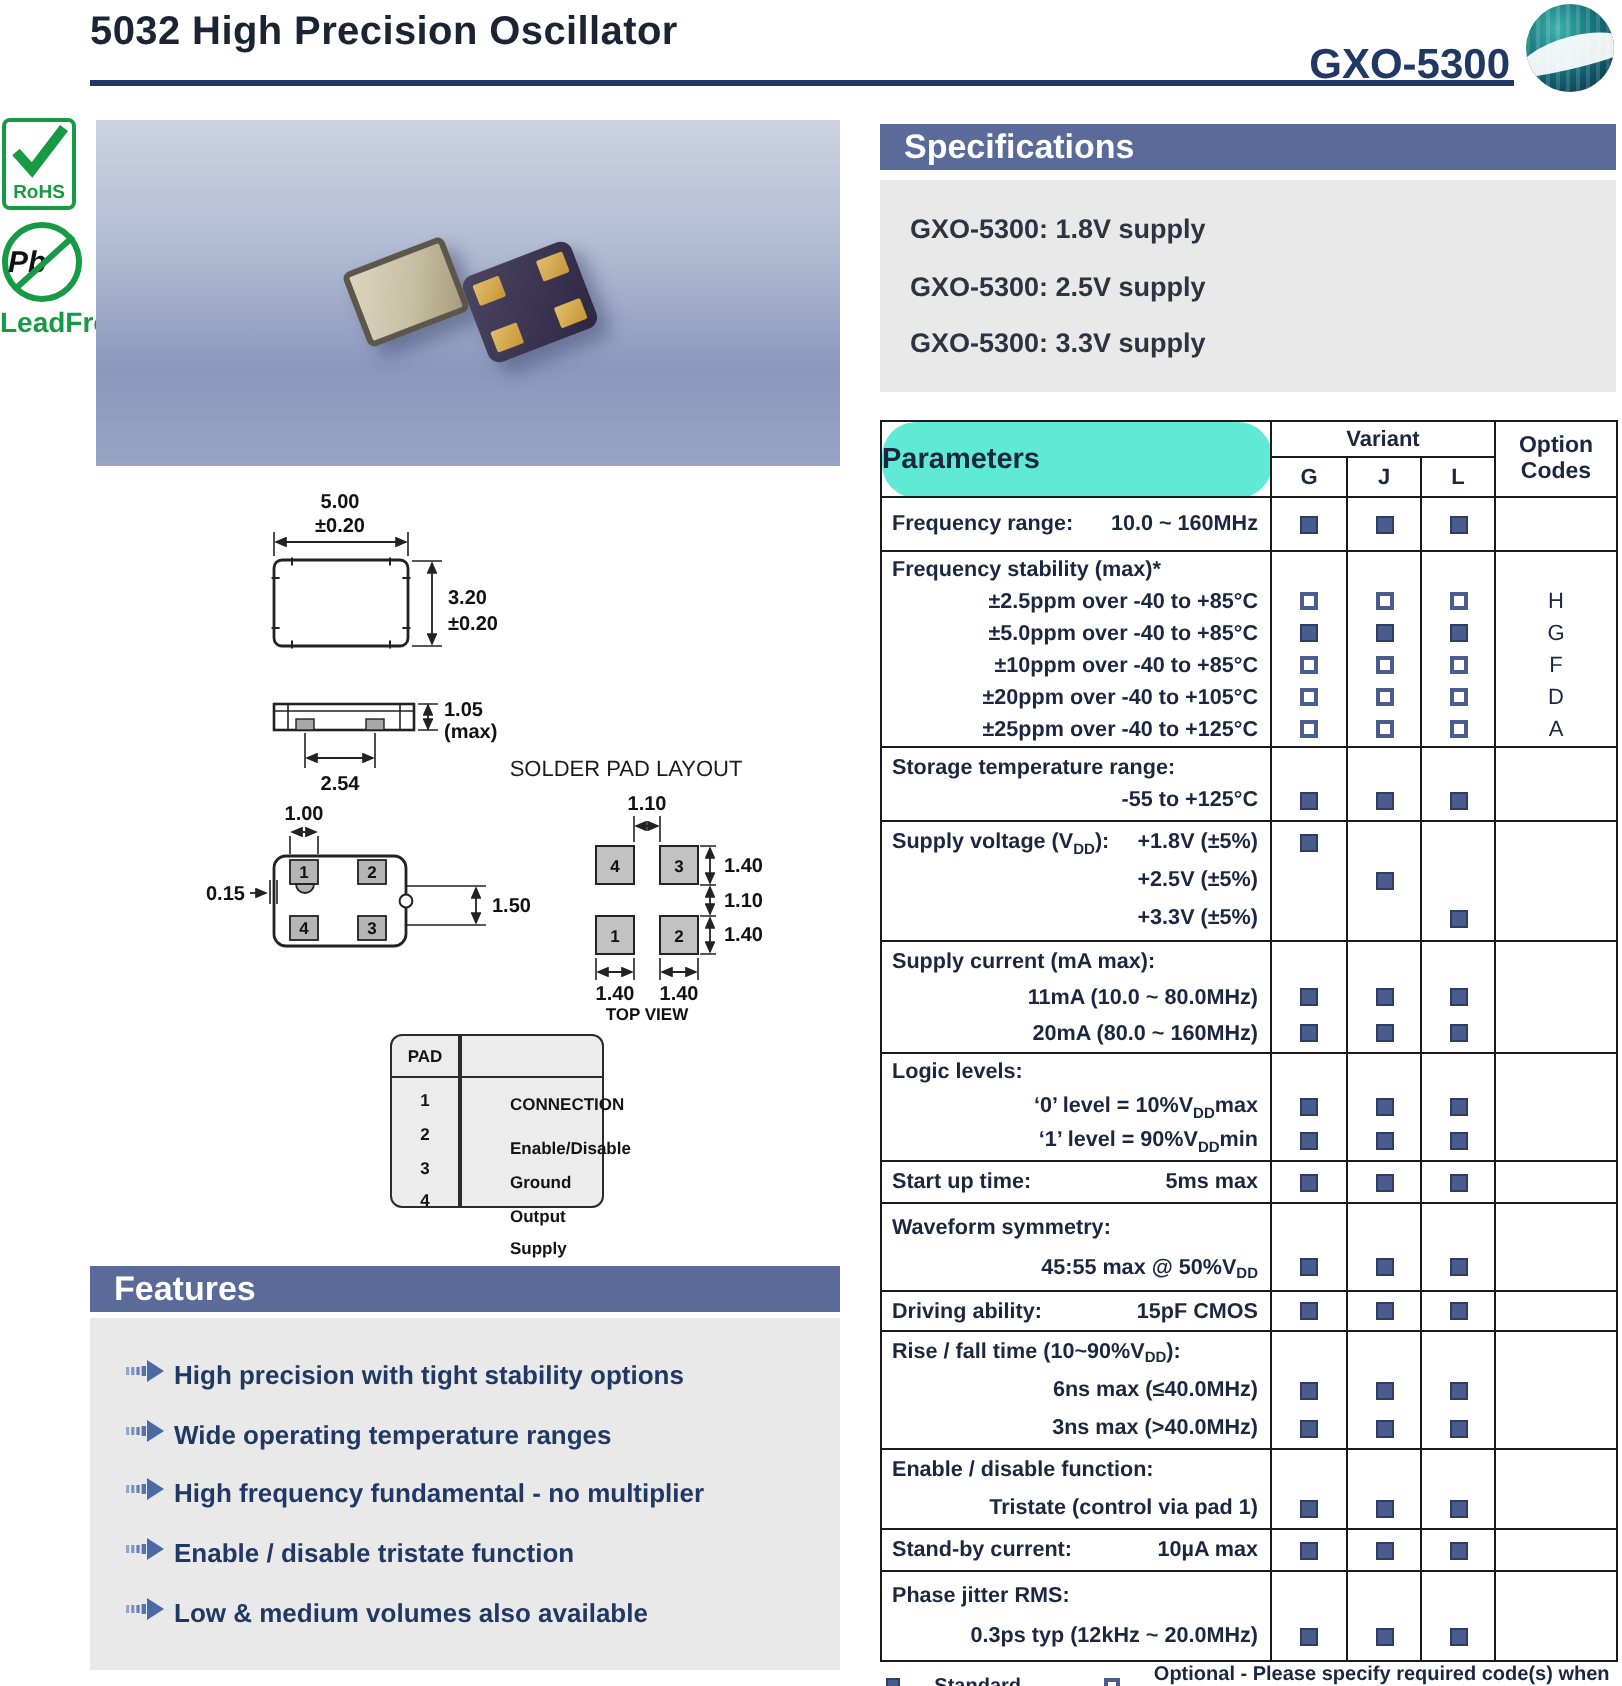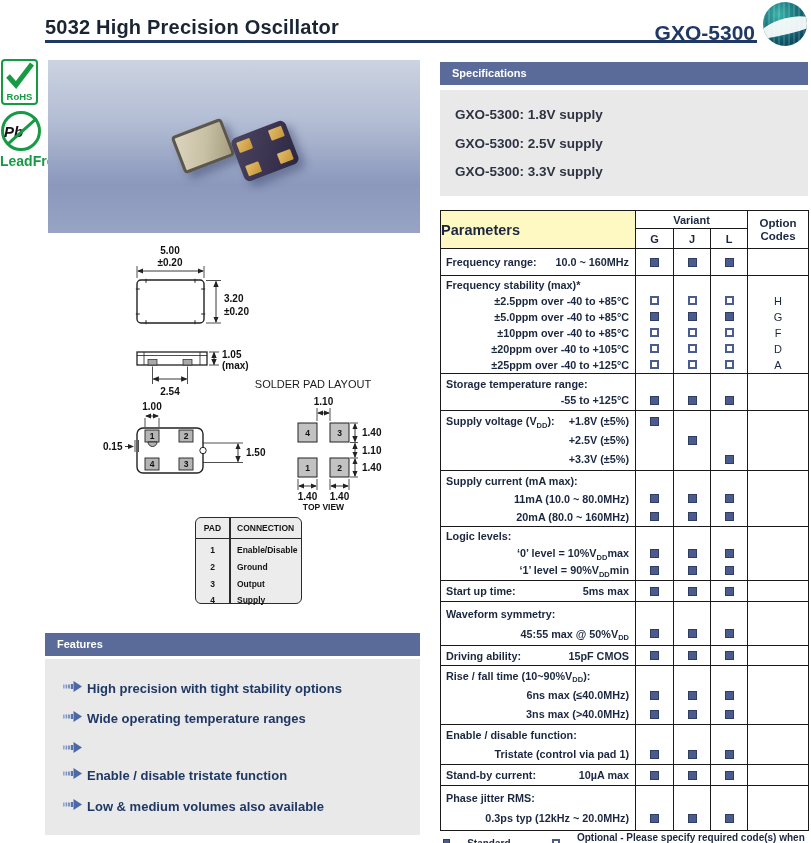--- a/index.html
+++ b/index.html
@@ -1,20 +1,20 @@
 <!DOCTYPE html>
 <html><head>
 <meta charset="utf-8">
 <style>
   * { margin:0; padding:0; box-sizing:border-box; }
   body { font-family:"Liberation Sans", sans-serif; background:#fff; }
   .page { position:relative; width:811px; height:843px; background:#fff; overflow:hidden; }
 
   
-  .hdr-title { position:absolute; left:45px; top:16px; font-size:20px; font-weight:bold; color:#1a2433; letter-spacing:.2px; }
+  .hdr-title { position:absolute; left:45px; top:5px; font-size:20px; font-weight:bold; color:#1a2433; letter-spacing:.2px; }
   .hdr-brand { position:absolute; top:9px; right:56px; font-size:21px; font-weight:bold; color:#1f3864;margin-top:12px; }
   .hdr-rule  { position:absolute; left:45px; top:40px; width:712px; height:3px; background:#1f3864; }
   .logo { position:absolute; left:763px; top:2px; width:44px; height:44px; border-radius:50%;
           background:radial-gradient(circle at 35% 28%, #3ab3a9 0%, #15707a 45%, #0c4a5e 75%, #093345 100%); overflow:hidden; }
   .logo:before { content:""; position:absolute; left:-6px; top:16px; width:60px; height:16px; background:#fff;
           transform:rotate(-14deg); border-radius:50% 50% 50% 50% / 80% 80% 20% 20%; opacity:.92; }
   .logo:after { content:""; position:absolute; inset:0;
           background:repeating-linear-gradient(90deg, rgba(255,255,255,.14) 0 2px, transparent 2px 5px); }
 
   
@@ -44,40 +44,40 @@
   .dimt { font-family:"Liberation Sans",sans-serif; font-size:10px; font-weight:bold; fill:#111; }
   .dimt9 { font-family:"Liberation Sans",sans-serif; font-size:8.5px; font-weight:bold; fill:#111; }
   .captt { font-family:"Liberation Sans",sans-serif; font-size:11px; fill:#1b1b1b; }
 
   
   .padtbl { position:absolute; left:195px; top:517px; width:107px; height:87px; background:#ececec;
             border:1.5px solid #2b2b2b; border-radius:6px; font-size:8.5px; color:#141414; }
   .padtbl .vline { position:absolute; left:33px; top:0; bottom:0; width:1.5px; background:#2b2b2b; }
   .padtbl .hline { position:absolute; left:0; right:0; top:20px; height:1px; background:#2b2b2b; }
   .padtbl .cell-pad { position:absolute; left:0; width:33px; text-align:center; font-weight:bold; }
-  .padtbl .cell-conn { position:absolute; left:41px; font-weight:bold; }
+  .padtbl .cell-conn { position:absolute; left:59px; font-weight:bold;margin-top:24px; }
   .padtbl .hrow { top:5px; } .padtbl .r0 { top:27px; } .padtbl .r1 { top:44px; } .padtbl .r2 { top:61px; } .padtbl .r3 { top:77px; }
 
   
-  .secbar { position:absolute; height:23px; background:#5a6b99; color:#fff; font-size:11px; font-weight:bold;
+  .secbar { position:absolute; height:23px; background:#5a6b99; color:#fff; font-size:17px; font-weight:bold;
             line-height:23px; padding-left:12px; }
   .features-bar { left:45px; top:633px; width:375px; }
   .features-box { position:absolute; left:45px; top:659px; width:375px; height:176px; background:#e9e9ea;
                   display:flex; flex-direction:column; justify-content:space-evenly; padding:6px 0 6px 18px; }
   .feat-item { display:flex; align-items:flex-start; gap:4px; }
   .feat-item span.txt { font-size:13px; font-weight:bold; color:#1f3864; }
   .specs-bar { left:440px; top:62px; width:368px; }
   .specs-box { position:absolute; left:440px; top:90px; width:368px; height:106px; background:#e9e9ea;
                display:flex; flex-direction:column; justify-content:space-evenly; padding:4px 0 4px 15px; }
   .spec-item { font-size:13.5px; font-weight:bold; color:#2e3342; }
 
   
   .ptable { position:absolute; left:440px; top:210px; border-collapse:collapse; table-layout:fixed; width:368px; background:#fff; }
   .ptable th, .ptable td { border:1px solid #1a1a1a; padding:0; vertical-align:middle; }
-  .hparams { background:#fef9c3; text-align:left; padding-left:8px; font-size:14.5px; color:#1b2740; }
+  .hparams { background:#5eead4; text-align:left; padding-left:8px; font-size:14.5px; color:#1b2740;border-radius:17px; }
   .hvariant, .hcol { font-size:11px; font-weight:bold; color:#1b2740; text-align:center; }
   .hcodes { font-size:11.5px; font-weight:bold; color:#1b2740; text-align:center; line-height:13px; }
   .stack { display:flex; flex-direction:column; justify-content:center; height:100%; }
   .pcell .stack { padding:0 6px 0 5px; }
   .pline { display:flex; align-items:baseline; height:var(--lh,16px); line-height:var(--lh,16px);
            font-size:10.8px; font-weight:bold; color:#1b2740; white-space:nowrap; }
   .pline .l { display:inline-flex; align-items:baseline; }
   .pline .r { margin-left:auto; display:inline-flex; align-items:baseline; }
   .sub { font-size:7.5px; position:relative; top:2.5px; }
   .mline { height:var(--lh,16px); display:flex; align-items:center; justify-content:center; }
@@ -249,20 +249,21 @@
       <span class="txt">Wide operating temperature ranges</span>
     </div>
     <div class="feat-item">
       <svg width="20" height="11" viewBox="0 0 20 11">
           <rect x="0" y="3.5" width="1.6" height="4" fill="#93a6cc"></rect>
           <rect x="2.6" y="3.5" width="1.6" height="4" fill="#7d93c0"></rect>
           <rect x="5.2" y="3.5" width="1.6" height="4" fill="#6780b4"></rect>
           <rect x="7.8" y="3" width="2.2" height="5" fill="#5472ab"></rect>
           <polygon points="10.5,0 10.5,11 19,5.5" fill="#4a69a5"></polygon>
         </svg>
+      <span class="txt">High frequency fundamental - no multiplier</span>
     </div>
     <div class="feat-item">
       <svg width="20" height="11" viewBox="0 0 20 11">
           <rect x="0" y="3.5" width="1.6" height="4" fill="#93a6cc"></rect>
           <rect x="2.6" y="3.5" width="1.6" height="4" fill="#7d93c0"></rect>
           <rect x="5.2" y="3.5" width="1.6" height="4" fill="#6780b4"></rect>
           <rect x="7.8" y="3" width="2.2" height="5" fill="#5472ab"></rect>
           <polygon points="10.5,0 10.5,11 19,5.5" fill="#4a69a5"></polygon>
         </svg>
       <span class="txt">Enable / disable tristate function</span>

